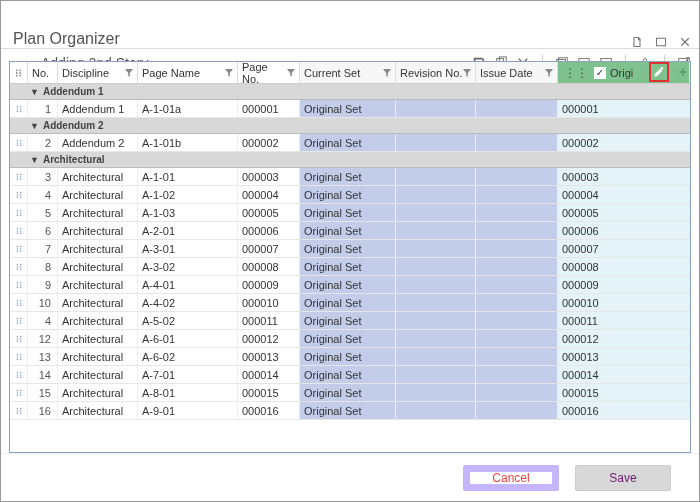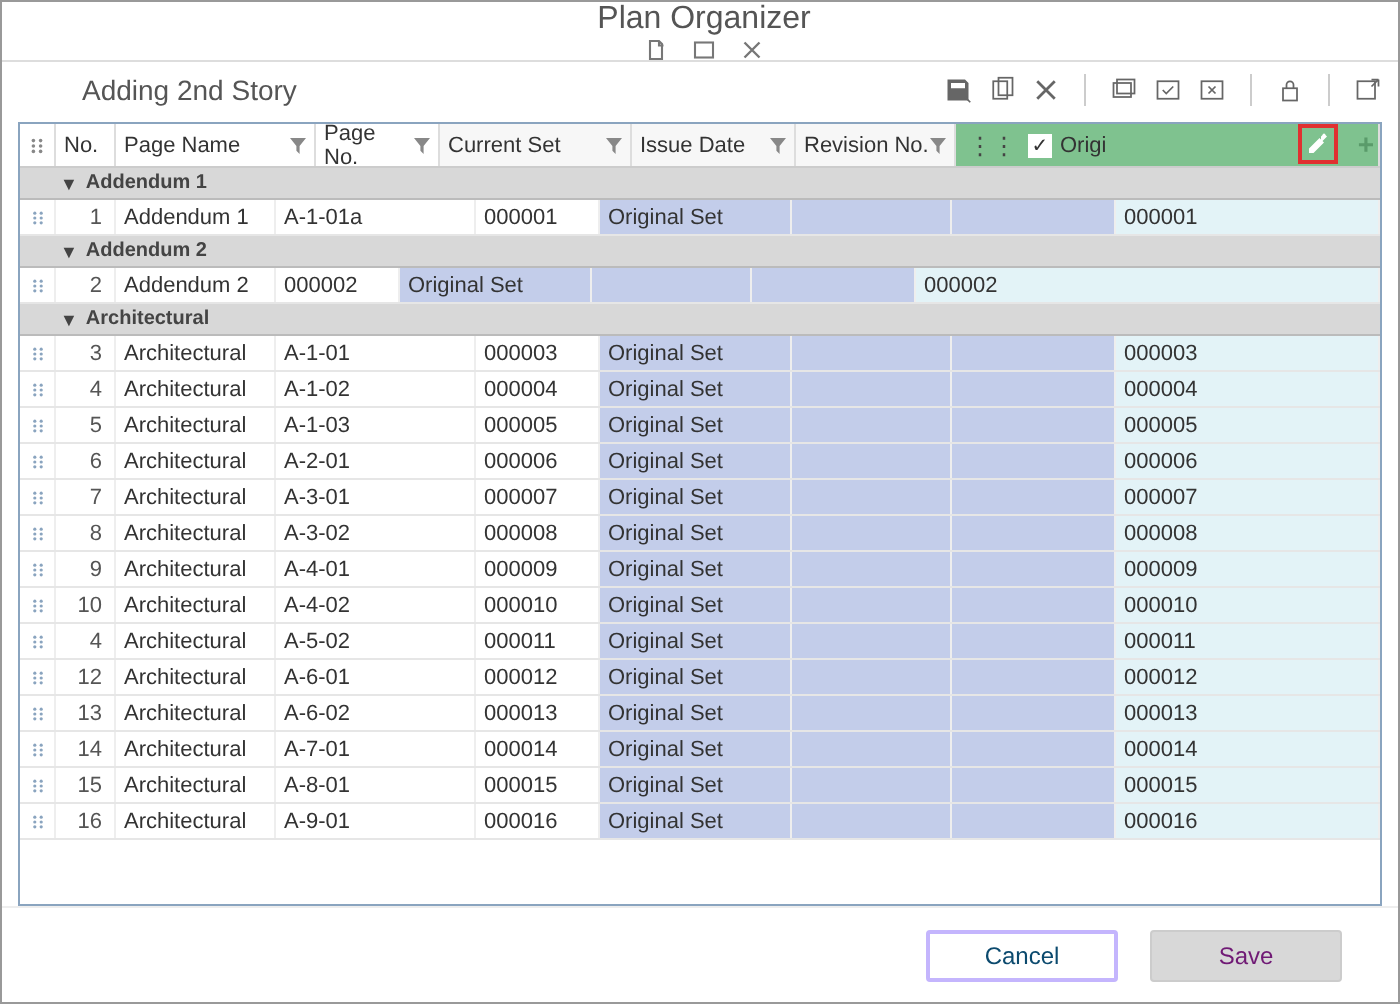--- a/index.html
+++ b/index.html
@@ -15,26 +15,25 @@
   }
   * { box-sizing: border-box; }
   .window {
     width: 700px;
     height: 502px;
     border: 1px solid #999;
     position: relative;
     background: #fff;
   }
   .titlebar {
-    height: 30px;
+    height: 48px;
     display: flex;
-    align-items: center;
+    align-items: flex-end;
     padding: 0 8px 0 12px;
     border-bottom: 1px solid #ddd;
-    flex-direction: column;
   }
   .titlebar .title {
     font-size: 16px;
     color: #555;
     flex: 1;
   }
   .titlebar .win-icons { display: flex; gap: 12px; align-items: center; }
   .win-icons .icn { width: 12px; height: 12px; cursor: pointer; color: #777; }
   .toolbar {
     height: 28px;
@@ -165,22 +164,22 @@
     border-top: 1px solid #eee;
   }
   .btn {
     min-width: 96px; height: 26px;
     display: flex; align-items: center; justify-content: center;
     font-size: 12px;
     cursor: pointer;
     border-radius: 2px;
   }
   .btn-cancel {
-    border: 2px solid #c4b5fd;
-    color: #0c4a6e;
+    border: 7px solid #c4b5fd;
+    color: #ef4444;
     background: #fff;
   }
   .btn-save {
     border: 1px solid #ccc;
     color: #701a75;
     background: #d8d8d8;
     cursor: default;
   }
   svg { display: block; }
 </style>
@@ -276,20 +275,28 @@
               <circle cx="3" cy="5" r="1"></circle>
               <circle cx="7" cy="5" r="1"></circle>
               <circle cx="3" cy="8" r="1"></circle>
               <circle cx="7" cy="8" r="1"></circle>
             </g>
           </svg>
       </div>
       <div class="hcell col-no">
           <span>No.</span>
         </div>
+      <div class="hcell col-disc">
+          <span>Discipline</span>
+          <span class="filtericon">
+            <svg viewBox="0 0 10 10" width="8" height="8">
+              <path fill="currentColor" d="M0 0h10L6 5v5L4 8V5z"></path>
+            </svg>
+          </span>
+        </div>
       <div class="hcell col-pname">
           <span>Page Name</span>
           <span class="filtericon">
             <svg viewBox="0 0 10 10" width="8" height="8">
               <path fill="currentColor" d="M0 0h10L6 5v5L4 8V5z"></path>
             </svg>
           </span>
         </div>
       <div class="hcell col-pno">
           <span>Page No.</span>
@@ -300,30 +307,30 @@
           </span>
         </div>
       <div class="hcell col-set" style="background:#f7f7f7">
           <span>Current Set</span>
           <span class="filtericon">
             <svg viewBox="0 0 10 10" width="8" height="8">
               <path fill="currentColor" d="M0 0h10L6 5v5L4 8V5z"></path>
             </svg>
           </span>
         </div>
+      <div class="hcell col-rev" style="background:#f7f7f7">
+          <span>Revision No.</span>
+          <span class="filtericon">
+            <svg viewBox="0 0 10 10" width="8" height="8">
+              <path fill="currentColor" d="M0 0h10L6 5v5L4 8V5z"></path>
+            </svg>
+          </span>
+        </div>
       <div class="hcell col-issue" style="background:#f7f7f7">
           <span>Issue Date</span>
-          <span class="filtericon">
-            <svg viewBox="0 0 10 10" width="8" height="8">
-              <path fill="currentColor" d="M0 0h10L6 5v5L4 8V5z"></path>
-            </svg>
-          </span>
-        </div>
-      <div class="hcell col-rev" style="background:#f7f7f7">
-          <span>Revision No.</span>
           <span class="filtericon">
             <svg viewBox="0 0 10 10" width="8" height="8">
               <path fill="currentColor" d="M0 0h10L6 5v5L4 8V5z"></path>
             </svg>
           </span>
         </div>
       <div class="hcell col-setmain">
         <div class="setmain-inner">
           <span class="dots">⋮⋮</span>
           <span class="chk">✓</span>
@@ -378,20 +385,21 @@
                 <circle cx="7" cy="2" r="1"></circle>
                 <circle cx="3" cy="5" r="1"></circle>
                 <circle cx="7" cy="5" r="1"></circle>
                 <circle cx="3" cy="8" r="1"></circle>
                 <circle cx="7" cy="8" r="1"></circle>
               </g>
             </svg>
           </div>
           <div class="dcell col-no">2</div>
           <div class="dcell col-disc">Addendum 2</div>
+          <div class="dcell col-pname">A-1-01b</div>
           <div class="dcell col-pno">000002</div>
           <div class="dcell col-set">Original Set</div>
           <div class="dcell col-rev"></div>
           <div class="dcell col-issue"></div>
           <div class="dcell col-setmain">000002</div>
         </div>
         <div class="group-row">
           <span class="arrow">▼</span>
           <span>Architectural</span>
         </div>

